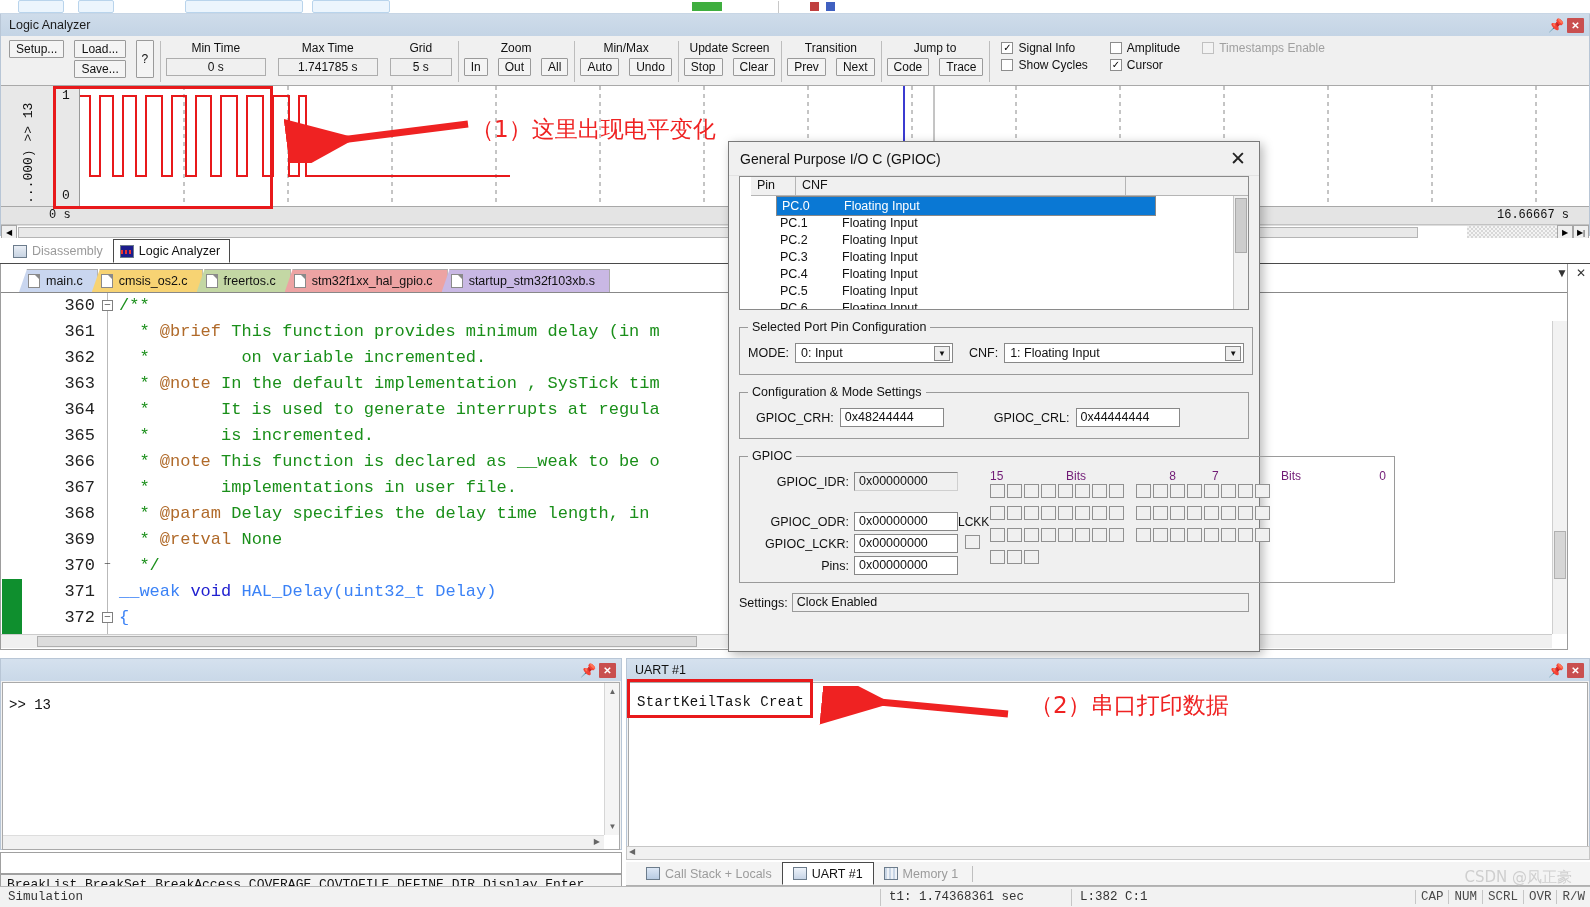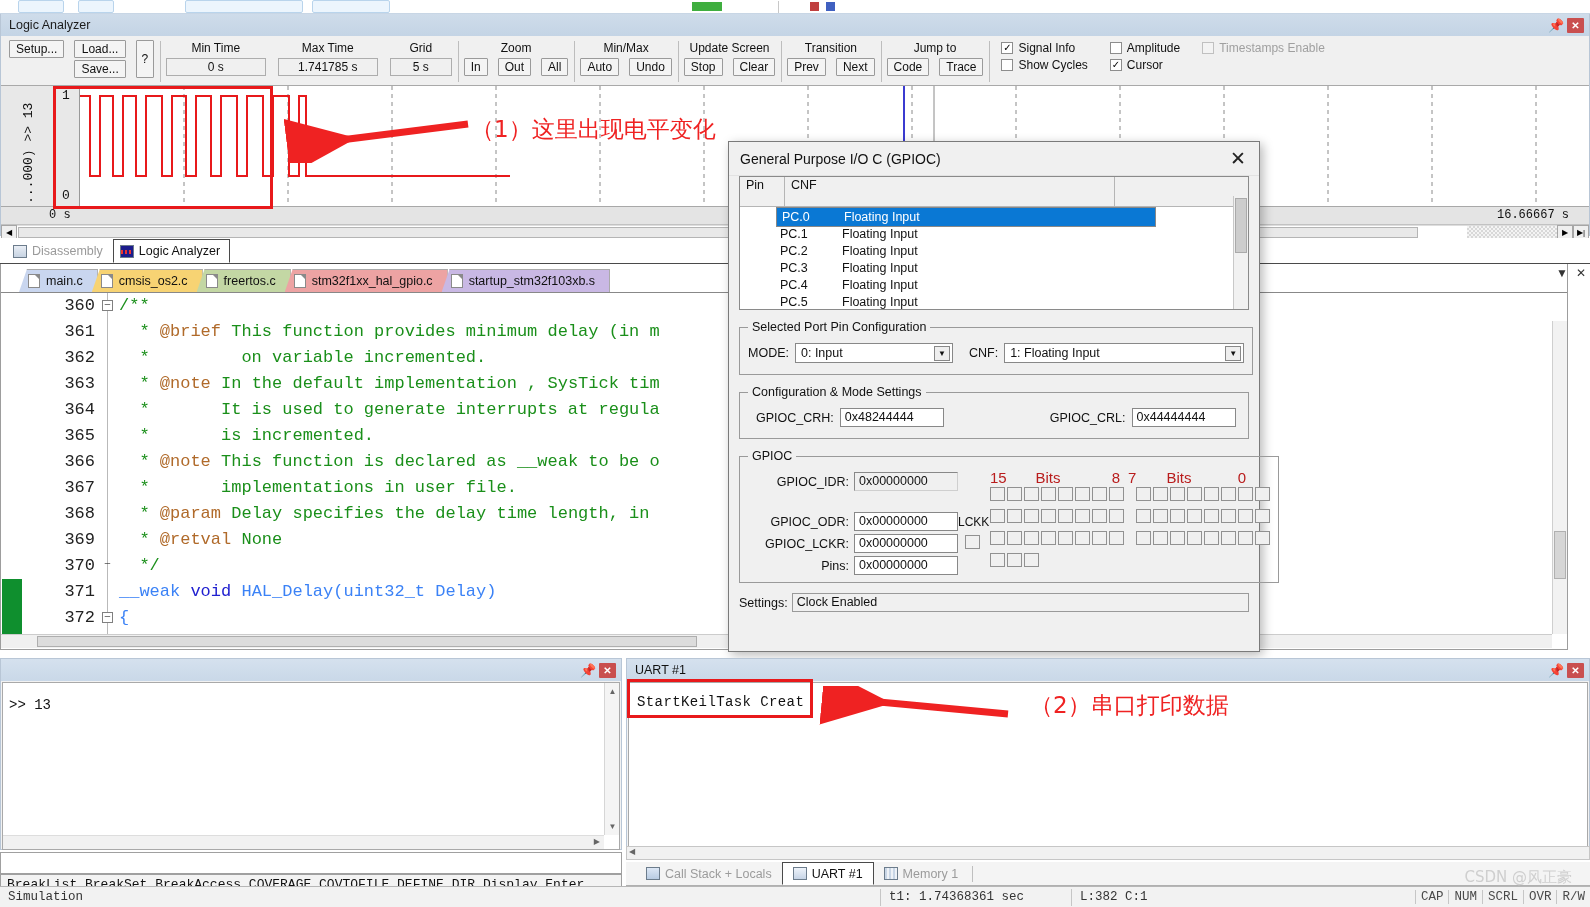--- a/index.html
+++ b/index.html
@@ -134,42 +134,42 @@
   
   .dlg { position:absolute; left:728px; top:141px; width:532px; height:511px;
      background:#f0f0f0; border:1px solid #7a7a7a; box-shadow:3px 3px 10px rgba(0,0,0,.28); }
   .dlg-title { height:34px; background:#f0f0f0; display:flex; align-items:center;
      padding-left:11px; font-size:14px; color:#111; border-bottom:1px solid #e2e2e2;}
   .dlg-title .sp{flex:1;}
   .dlg-x { width:42px; height:32px; display:flex; align-items:center; justify-content:center;
      font-size:19px; color:#222;}
   .dlg-body { padding:0 10px; position:relative; }
   .lst { border:1px solid #8a8a8a; background:#fff; height:134px; position:relative; overflow:hidden;}
-  .lst-head { display:flex; height:30px; background:#f0f0f0; border-bottom:1px solid #b5b5b5; font-size:12.5px;}
+  .lst-head { display:flex; height:19px; background:#f0f0f0; border-bottom:1px solid #b5b5b5; font-size:12.5px;margin-left:11px;}
   .lst-head div { border-right:1px solid #b5b5b5; padding:1px 6px; color:#111;}
   .lst-rows { font-size:12.5px;padding-left:36px; }
   .lrow { height:17px; display:flex; padding-left:4px; color:#111;}
   .lrow.sel { background:#0a78d4; color:#fff; }
   .lrow .c1 { width:62px; }
   .lst-scroll { position:absolute; right:0; top:19px; bottom:0; width:15px; background:#f1f1f1; border-left:1px solid #c8c8c8;}
   .lst-thumb { position:absolute; right:1px; top:2px; width:12px; height:55px; background:#cdcdcd; border:1px solid #aaa;}
 
   fieldset.grp { border:1px solid #9a9a9a; margin:10px 0 0 0; padding:6px 8px 8px 8px; }
   fieldset.grp legend { font-size:12.5px; color:#111; padding:0 4px; }
   .row { display:flex; align-items:center; gap:6px; margin:3px 0; }
   .lab { font-size:12.5px; color:#111; }
   .sel { border:1px solid #888; background:#fff; height:20px; display:flex; align-items:center;
      padding-left:5px; font-size:12.5px; color:#111; position:relative;}
   .sel .arrow { position:absolute; right:2px; top:2px; width:16px; height:15px;
      background:#eee; border:1px solid #888; display:flex; align-items:center; justify-content:center; font-size:8px;}
   .txtin { border:1px solid #888; background:#fff; height:19px; font-size:12.5px; color:#111;
      padding:1px 4px; font-family:"Liberation Sans", sans-serif;}
   .txtin.ro { background:#f0f0f0; border-top:1px solid #888; border-left:1px solid #888;
      border-right:1px solid #cfcfcf; border-bottom:1px solid #cfcfcf;}
-  .bits-head { display:flex; font-size:15px; color:#b91c1c; }
+  .bits-head { display:flex; font-size:12px; color:#701a75;gap:28px; }
   .bitrow { display:flex; gap:2px; }
   .bit { width:15px; height:14px; border:1px solid #919191; border-top-color:#919191; background:#f0f0f0; }
   .settings-row { display:flex; align-items:center; gap:4px; margin-top:10px; }
   .settings-box{ flex:1; border:1px solid #9a9a9a; background:#f0f0f0; height:19px;
      font-size:12.5px; padding:1px 4px; color:#111;}
 
   
   .cmd-panel { position:absolute; left:0; top:658px; width:622px; height:192px;
       background:#f2f2f2; border:1px solid #b8c6d6; }
   .cmd-head { height:22px; background:linear-gradient(to bottom,#d5e1ee,#c9d8e8); display:flex; align-items:center;}
@@ -535,21 +535,21 @@
             <span class="arrow">▼</span>
           </div>
         </div>
       </fieldset>
 
       <fieldset class="grp">
         <legend>Configuration &amp; Mode Settings</legend>
         <div class="row" style="padding-left:8px;">
           <span class="lab">GPIOC_CRH:</span>
           <div class="txtin" style="width:104px;">0x48244444</div>
-          <span class="lab" style="margin-left:100px;">GPIOC_CRL:</span>
+          <span class="lab" style="margin-left:44px;">GPIOC_CRL:</span>
           <div class="txtin" style="width:104px;">0x44444444</div>
         </div>
       </fieldset>
 
       <fieldset class="grp" style="padding-bottom:4px;">
         <legend>GPIOC</legend>
         <div style="display:flex;">
           <div style="width:210px;">
             <div class="row" style="justify-content:flex-end;gap:5px;">
               <span class="lab">GPIOC_IDR:</span>

